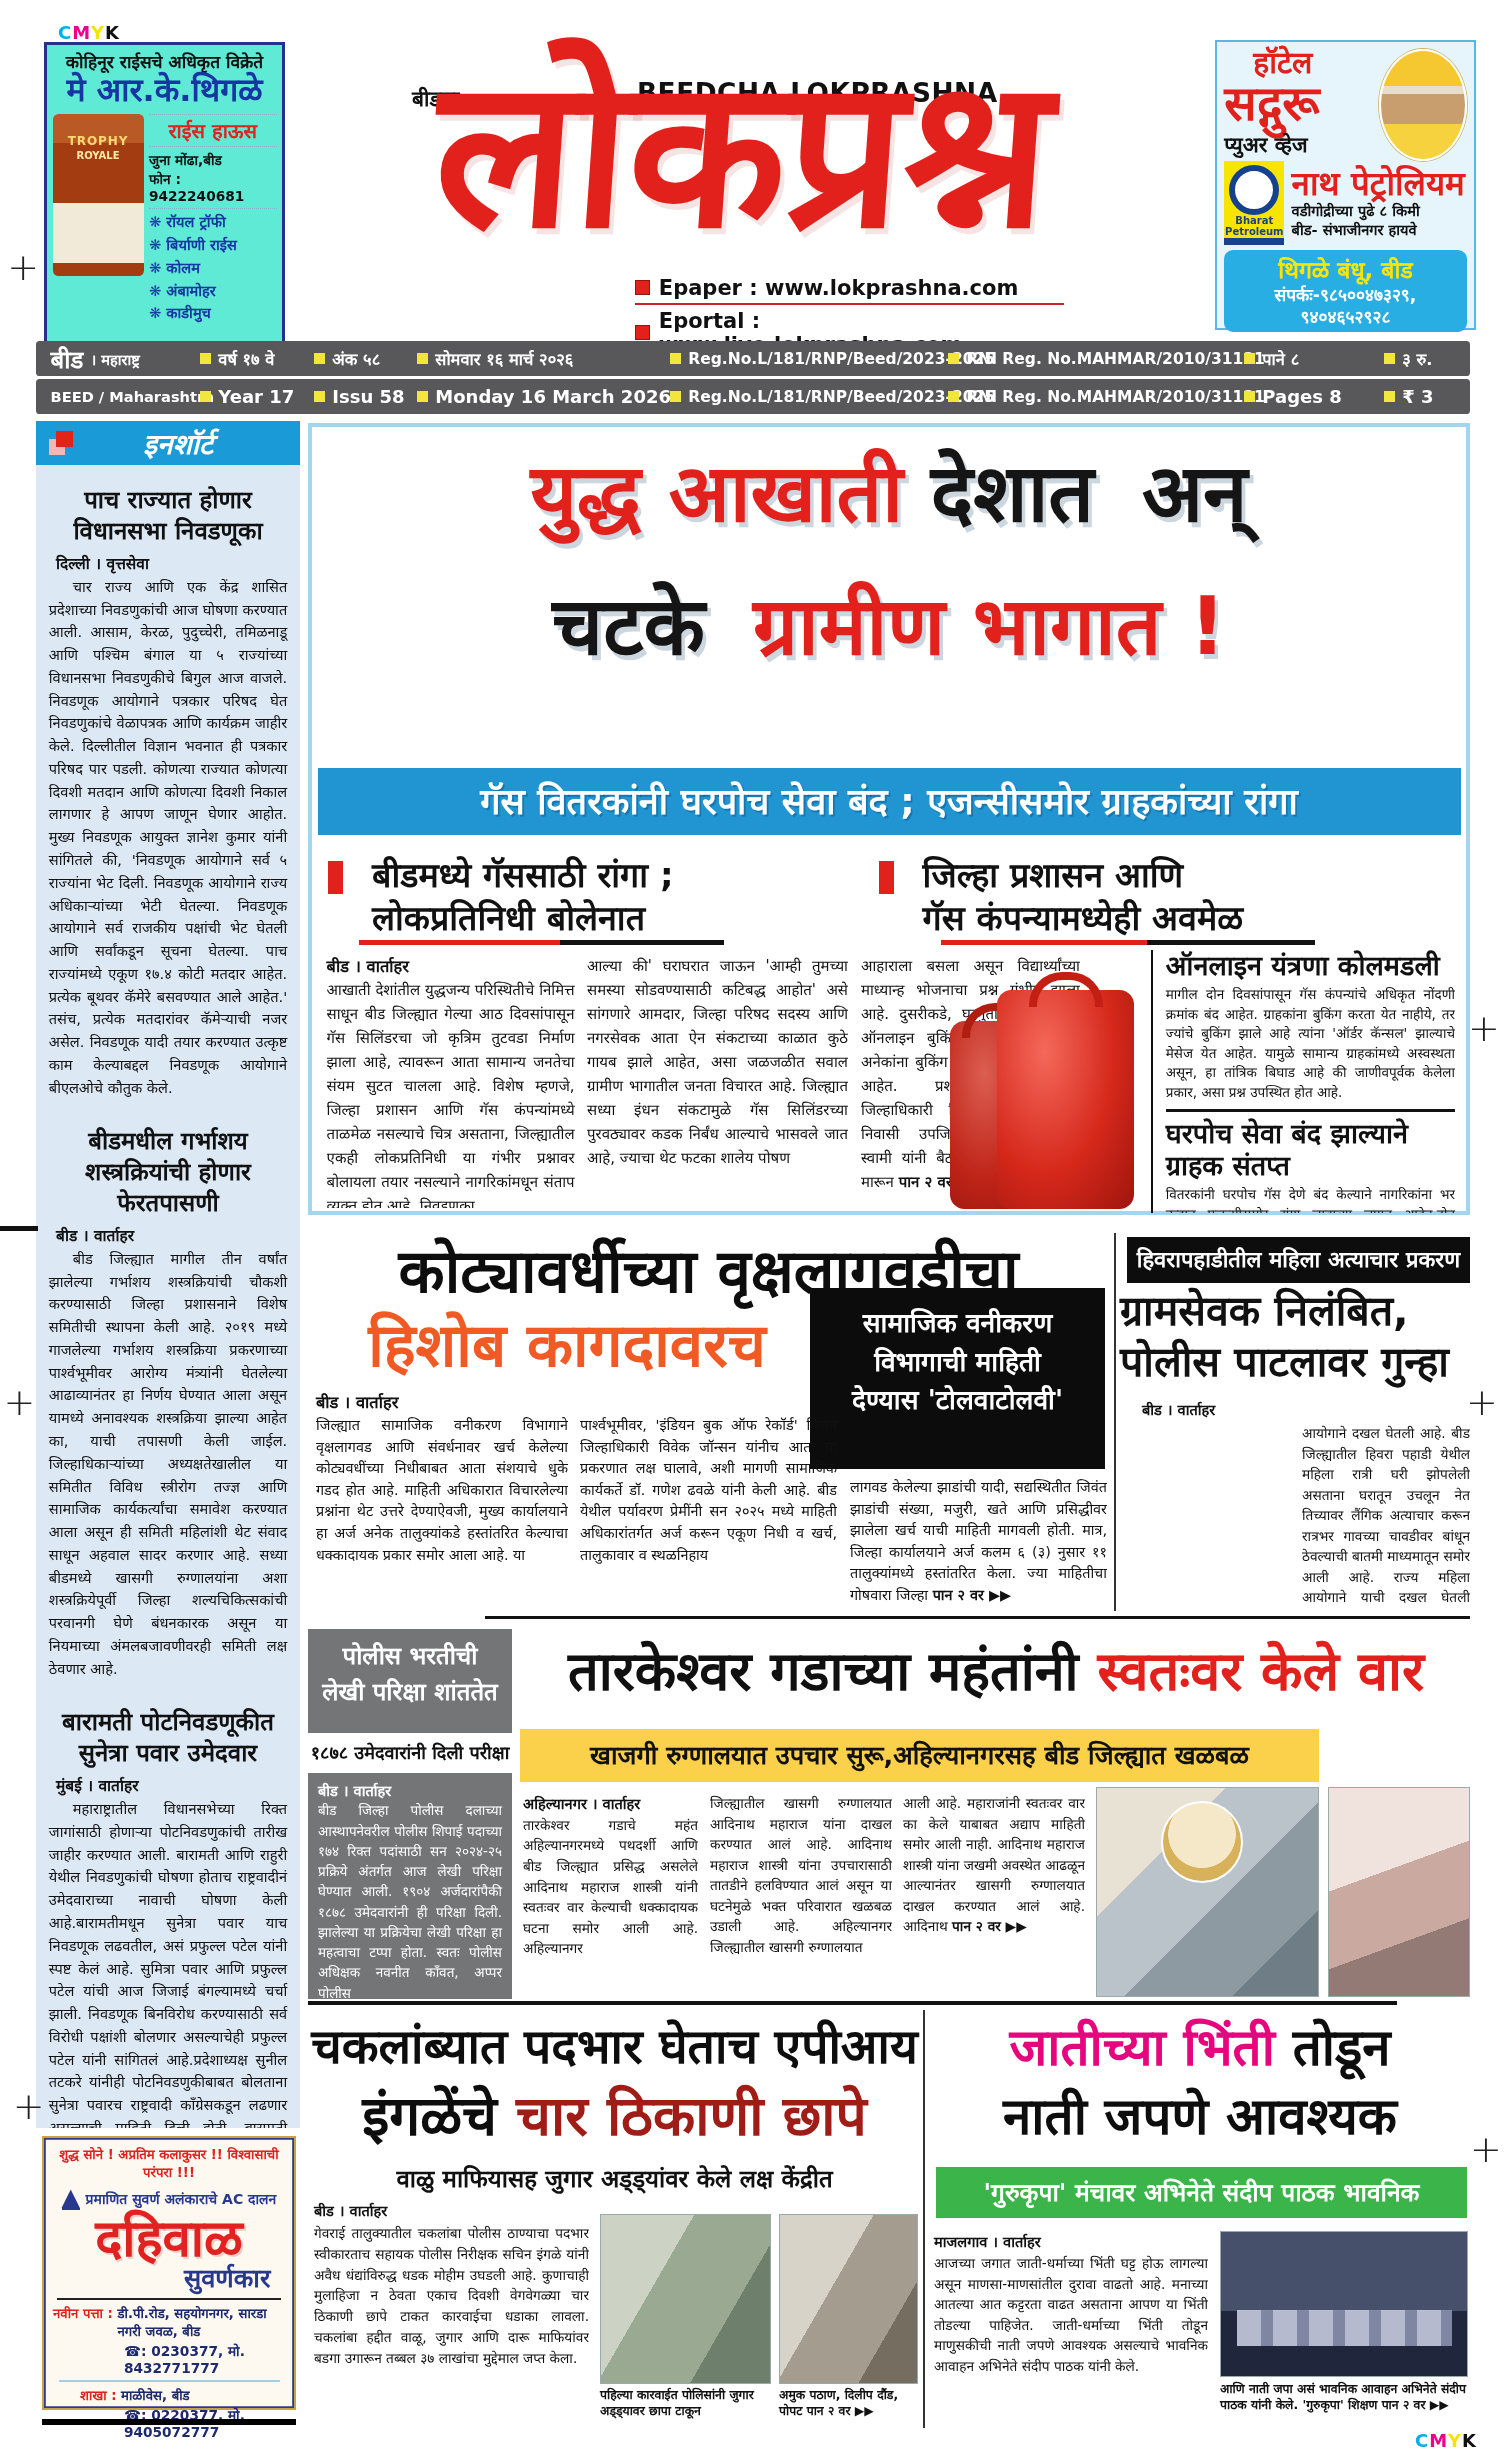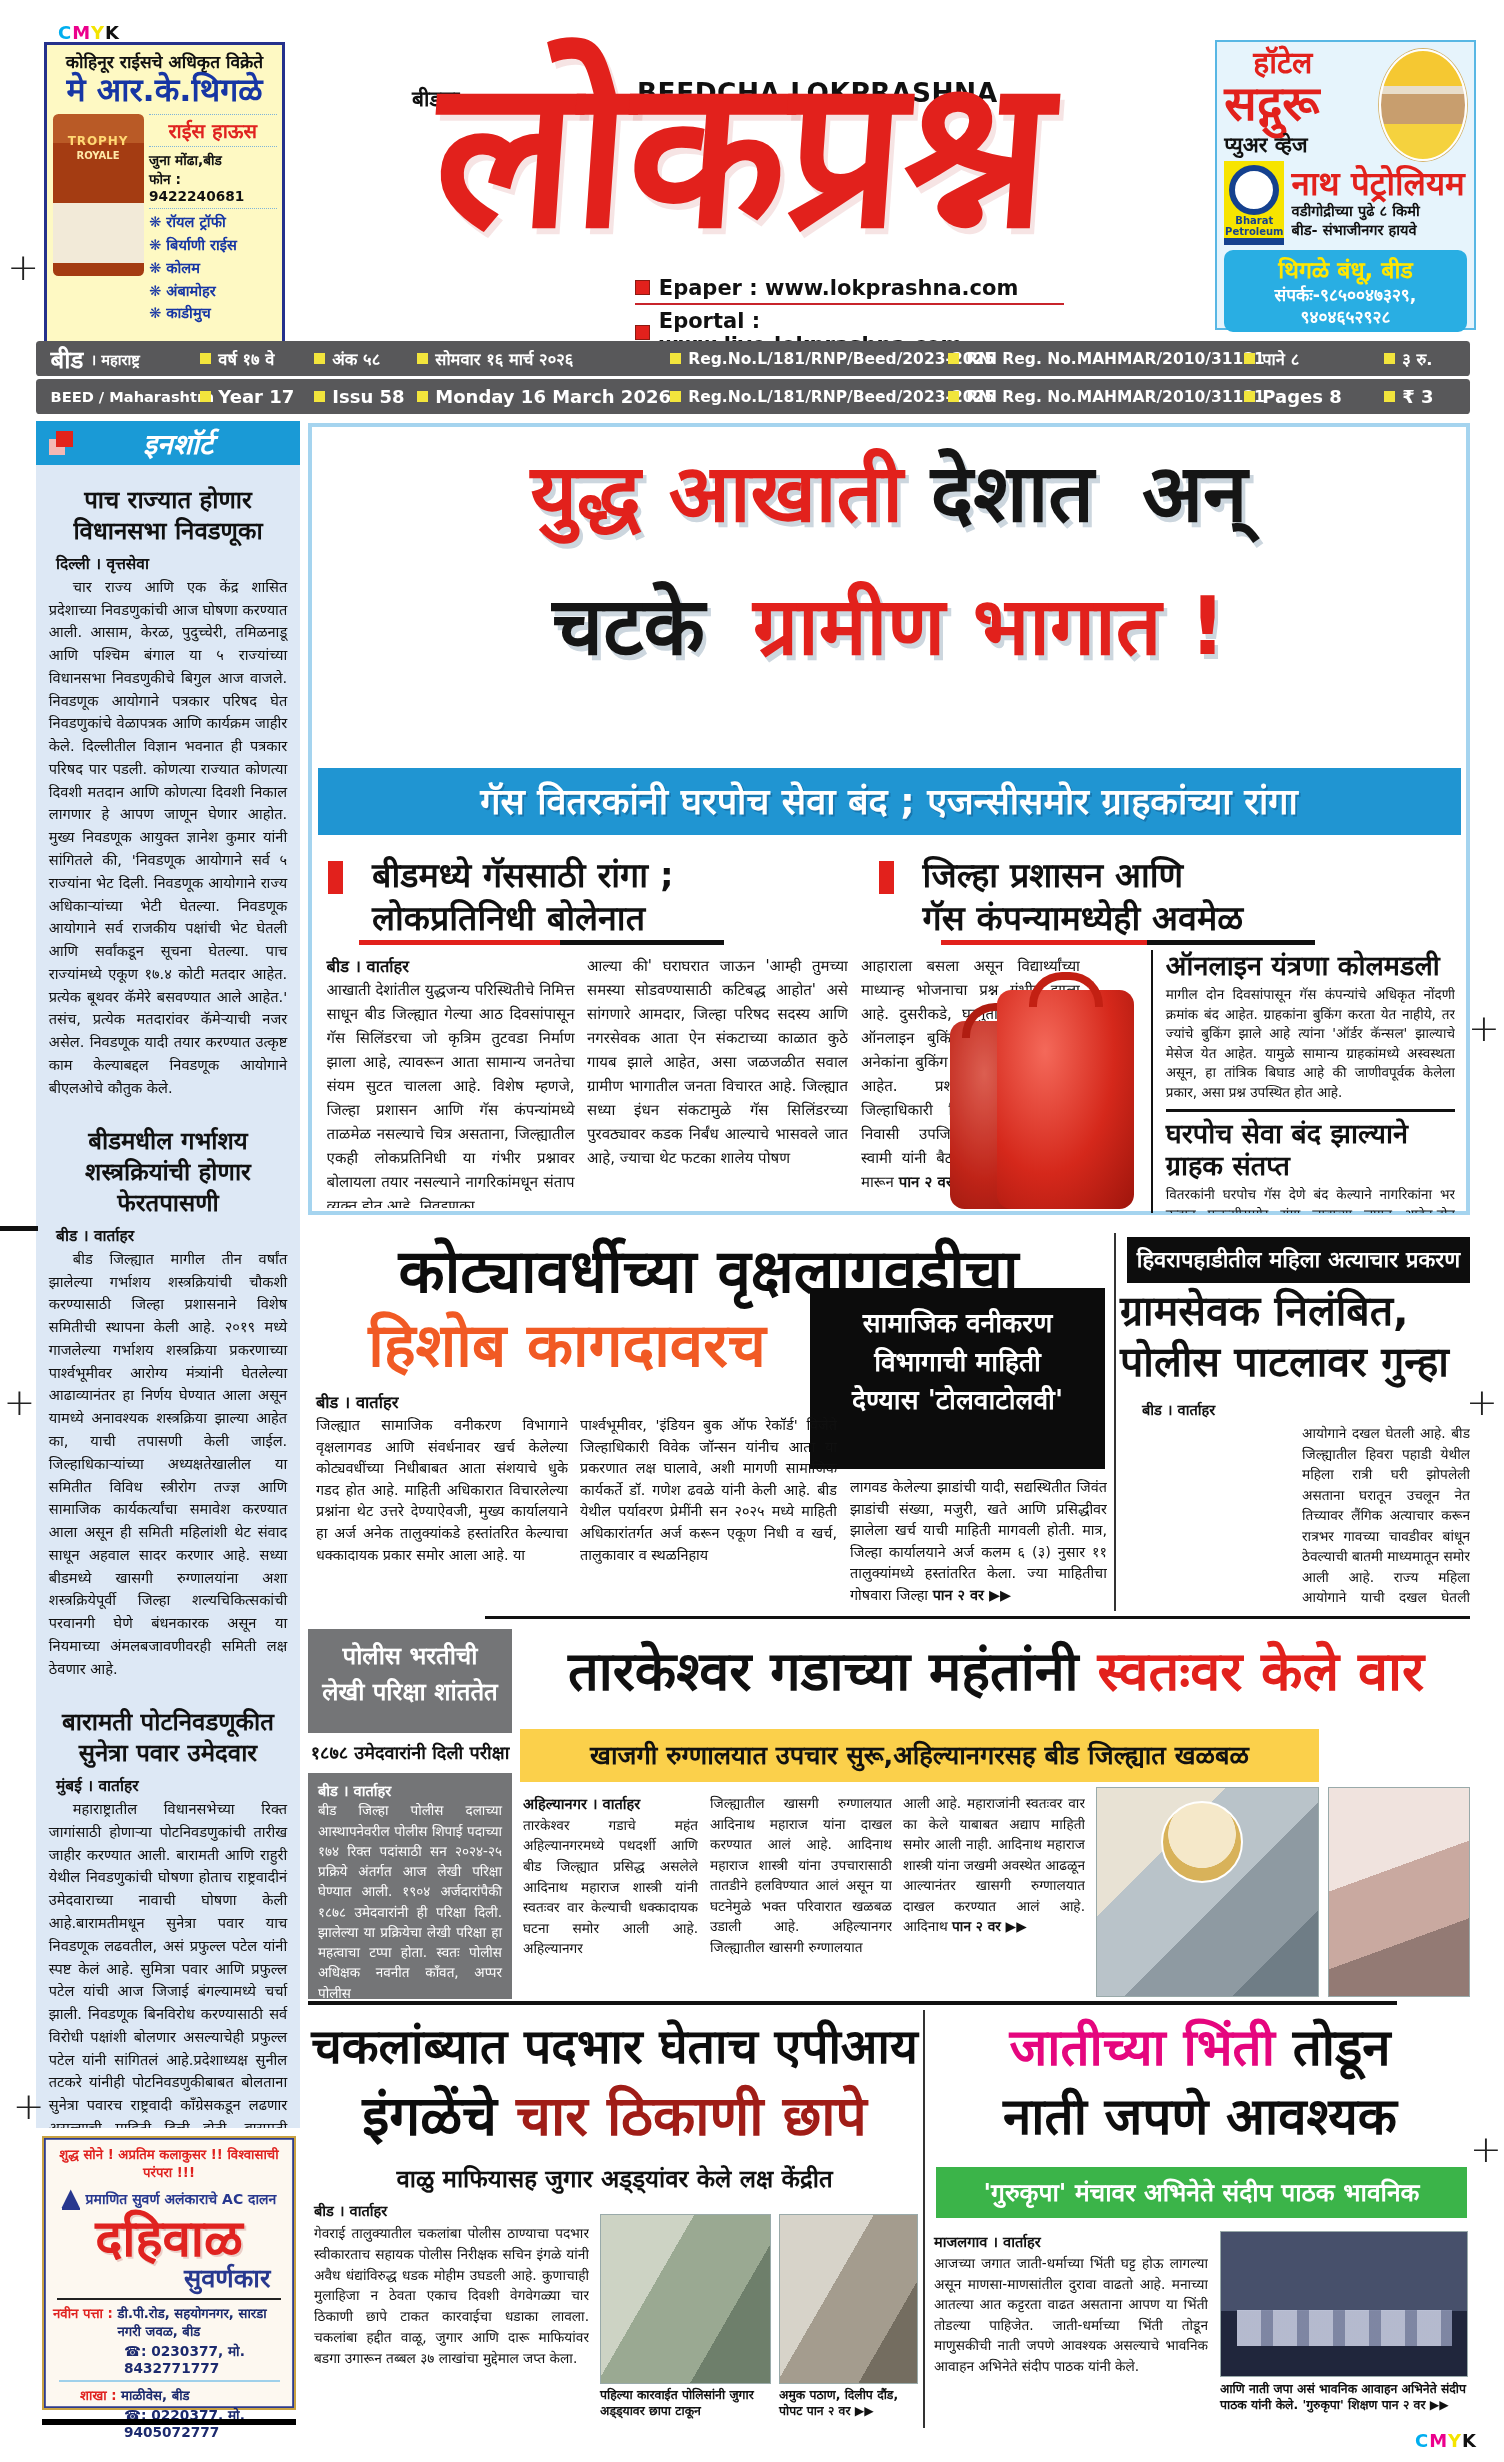--- a/index.html
+++ b/index.html
@@ -6,21 +6,21 @@
   #page{position:relative;width:1505px;height:2462px;background:#fff;color:#111;
         font-family:"DejaVu Sans",sans-serif;overflow:hidden;}
   .abs{position:absolute;}
   .jc{text-align:justify;text-justify:inter-word;}
   
   .cmyk{font-size:18px;font-weight:800;letter-spacing:0.9px;}
   .cmyk .c{color:#00aeef}.cmyk .m{color:#ec008c}.cmyk .y{color:#f4e400}.cmyk .k{color:#111}
   .plus{font-size:38px;font-weight:300;color:#222;line-height:1;}
   
   .riceAd{left:44px;top:42px;width:241px;height:306px;border:3.6px solid #25318c;
-          background:#fef9c3;box-sizing:border-box;padding:3.6px 5.5px;}
+          background:#5eead4;box-sizing:border-box;padding:3.6px 5.5px;}
   .riceAd .t1{font-size:17.3px;font-weight:800;text-align:center;color:#111;margin-top:1.8px;}
   .riceAd .t2{font-size:32px;font-weight:800;text-align:center;color:#1736a4;line-height:1.1;}
   .riceRow{display:flex;margin-top:5.5px;gap:5.5px;}
   .riceBag{width:91px;height:162px;border-radius:5.5px;position:relative;flex:none;
            background:linear-gradient(180deg,#b95a26 0 18%,#a43c12 18% 55%,#f2ead8 55% 92%,#a43c12 92%);}
   .riceBag .br1{position:absolute;top:20px;width:100%;text-align:center;color:#ffd873;font-size:12px;font-weight:800;letter-spacing:0.9px;}
   .riceBag .br2{position:absolute;top:36px;width:100%;text-align:center;color:#ffe9a8;font-size:10px;font-weight:700;}
   .riceList{flex:1;font-size:14.6px;}
   .riceList .shop{color:#e02320;font-weight:800;font-size:20px;text-align:center;
                   border-top:1.8px dotted #7fb4d8;border-bottom:1.8px dotted #7fb4d8;padding:1.8px 0;}

